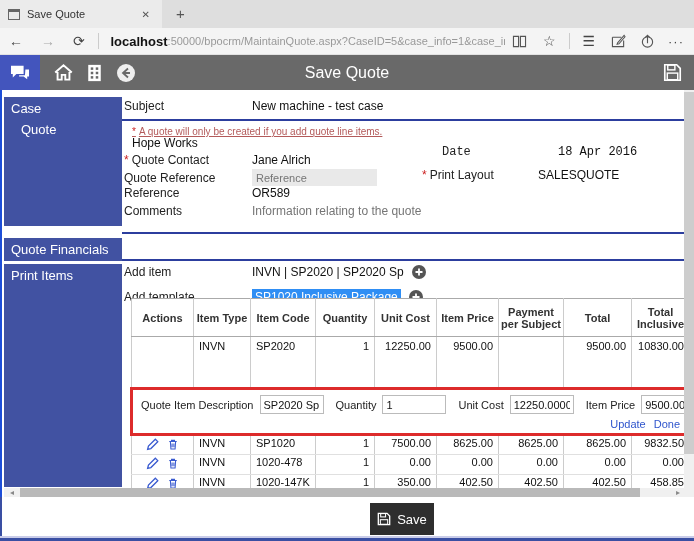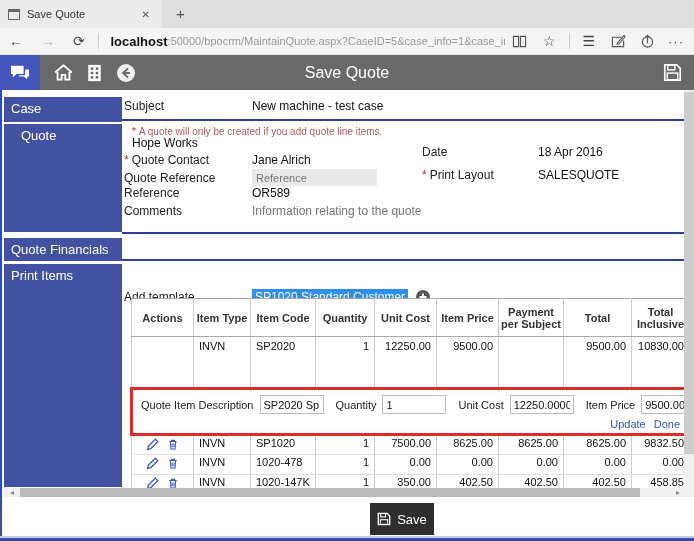--- a/index.html
+++ b/index.html
@@ -35,21 +35,21 @@
 
   
   #content { position:absolute; left:0; top:90px; width:694px; height:496px; background:#fff; border-left:2px solid #1d4ed8; }
   .sb { position:absolute; left:2px; width:118px; background:#4152a2; color:#fff; font-size:13px; padding:4px 0 0 7px; }
   .hr-blue { position:absolute; height:2px; background:#2c3e9e; left:120px; width:566px; }
 
   .frow { position:absolute; display:flex; align-items:center; font-size:12px; color:#111; }
   .flabel { width:120px; text-align:left; color:#222; flex:0 0 auto; }
   .fvalue { margin-left:8px; white-space:nowrap; }
   .req { color:#cc2222; margin-right:3px; }
-  .note { position:absolute; font-size:10px; color:#b35a5a; }
+  .note { position:absolute; font-size:10px; color:#b35a5a;text-decoration:underline; }
   .ghost-input { margin-left:8px; width:125px; height:17px; background:#e9e9e9; border:none; font-size:11px; color:#aaa; padding:0 4px; font-family:inherit; }
   .ghost-plain { margin-left:8px; width:250px; height:17px; background:transparent; border:none; font-size:12px; color:#aaa; padding:0; font-family:inherit; }
   .hl { background:#2f8ef4; color:#fff; padding:1px 3px; font-size:12px; }
   .plus-wrap { margin-left:8px; display:flex; align-items:center; }
 
   
   #tablewrap { position:absolute; left:128px; top:208px; width:558px; height:199px; overflow:hidden; }
   table { border-collapse:collapse; table-layout:fixed; width:558px; font-size:11px; color:#111; }
   th { font-weight:bold; color:#333; border-top:1px solid #aaa; border-bottom:1px solid #aaa; border-right:1px solid #ccc; height:38px; text-align:center; vertical-align:middle; padding:2px; background:#fff; }
   th:first-child, td:first-child { border-left:1px solid #ccc; }
@@ -165,21 +165,21 @@
           <path d="M1.5 1.5 H11.5 L14.5 4.5 V14.5 H1.5 Z" fill="none" stroke="#fff" stroke-width="1.4"></path>
           <rect x="4" y="1.8" width="6" height="4" fill="none" stroke="#fff" stroke-width="1.2"></rect>
           <rect x="3.6" y="8.5" width="8.8" height="5.6" fill="none" stroke="#fff" stroke-width="1.2"></rect>
         </svg>
     </span>
   </div>
 
   <div id="content">
 
     <div class="sb" style="top:7px; height:25px;"><span>Case</span></div>
-    <div class="sb" style="top:34px; height:108px;padding-left:17px;"><span>Quote</span></div>
+    <div class="sb" style="top:28px; height:108px;padding-left:17px;"><span>Quote</span></div>
     <div class="sb" style="top:148px; height:23px;"><span>Quote Financials</span></div>
     <div class="sb" style="top:174px; height:223px;"><span>Print Items</span></div>
 
     <div class="hr-blue" style="top:29px;"></div>
     <div class="hr-blue" style="top:142px;"></div>
     <div class="hr-blue" style="top:169px;"></div>
 
     <div class="frow" style="left:122px; top:9px;">
       <span class="flabel">Subject</span>
       <span class="fvalue">New machine - test case</span>
@@ -206,34 +206,44 @@
     <div class="frow" style="left:122px; top:96px;">
       <span class="flabel">Reference</span>
       <span class="fvalue">OR589</span>
     </div>
 
     <div class="frow" style="left:122px; top:112px;">
       <span class="flabel">Comments</span>
       <input class="ghost-plain" placeholder="Information relating to the quote" style="">
     </div>
 
-    <div class="frow" style="left:420px; top:55px;">
+    <div class="frow" style="left:440px; top:55px;font-family:Liberation Mono, monospace;">
       <span class="flabel" style="width:108px;">Date</span>
       <span class="fvalue">18 Apr 2016</span>
     </div>
 
     <div class="frow" style="left:420px; top:78px;">
       <span class="flabel" style="width:108px;"><span class="req">*</span><span>Print Layout</span></span>
       <span class="fvalue">SALESQUOTE</span>
     </div>
 
+    <div class="frow" style="left:122px; top:175px;">
+      <span class="flabel">Add item</span>
+      <span class="fvalue">INVN | SP2020 | SP2020 Sp</span>
+      <span class="plus-wrap">
+        <svg width="14" height="14" viewBox="0 0 14 14">
+            <circle cx="7" cy="7" r="7" fill="#555"></circle>
+            <path d="M7 3.5 V10.5 M3.5 7 H10.5" stroke="#fff" stroke-width="1.8"></path>
+          </svg>
+      </span>
+    </div>
 
     <div class="frow" style="left:122px; top:199px;">
       <span class="flabel">Add template</span>
-      <span class="fvalue hl">SP1020 Standard Customer</span>
+      <span class="fvalue hl">SP1020 Inclusive Package</span>
       <span class="plus-wrap">
         <svg width="14" height="14" viewBox="0 0 14 14">
             <circle cx="7" cy="7" r="7" fill="#555"></circle>
             <path d="M7 3.5 V10.5 M3.5 7 H10.5" stroke="#fff" stroke-width="1.8"></path>
           </svg>
       </span>
     </div>
 
     <div id="tablewrap">
       <table>

